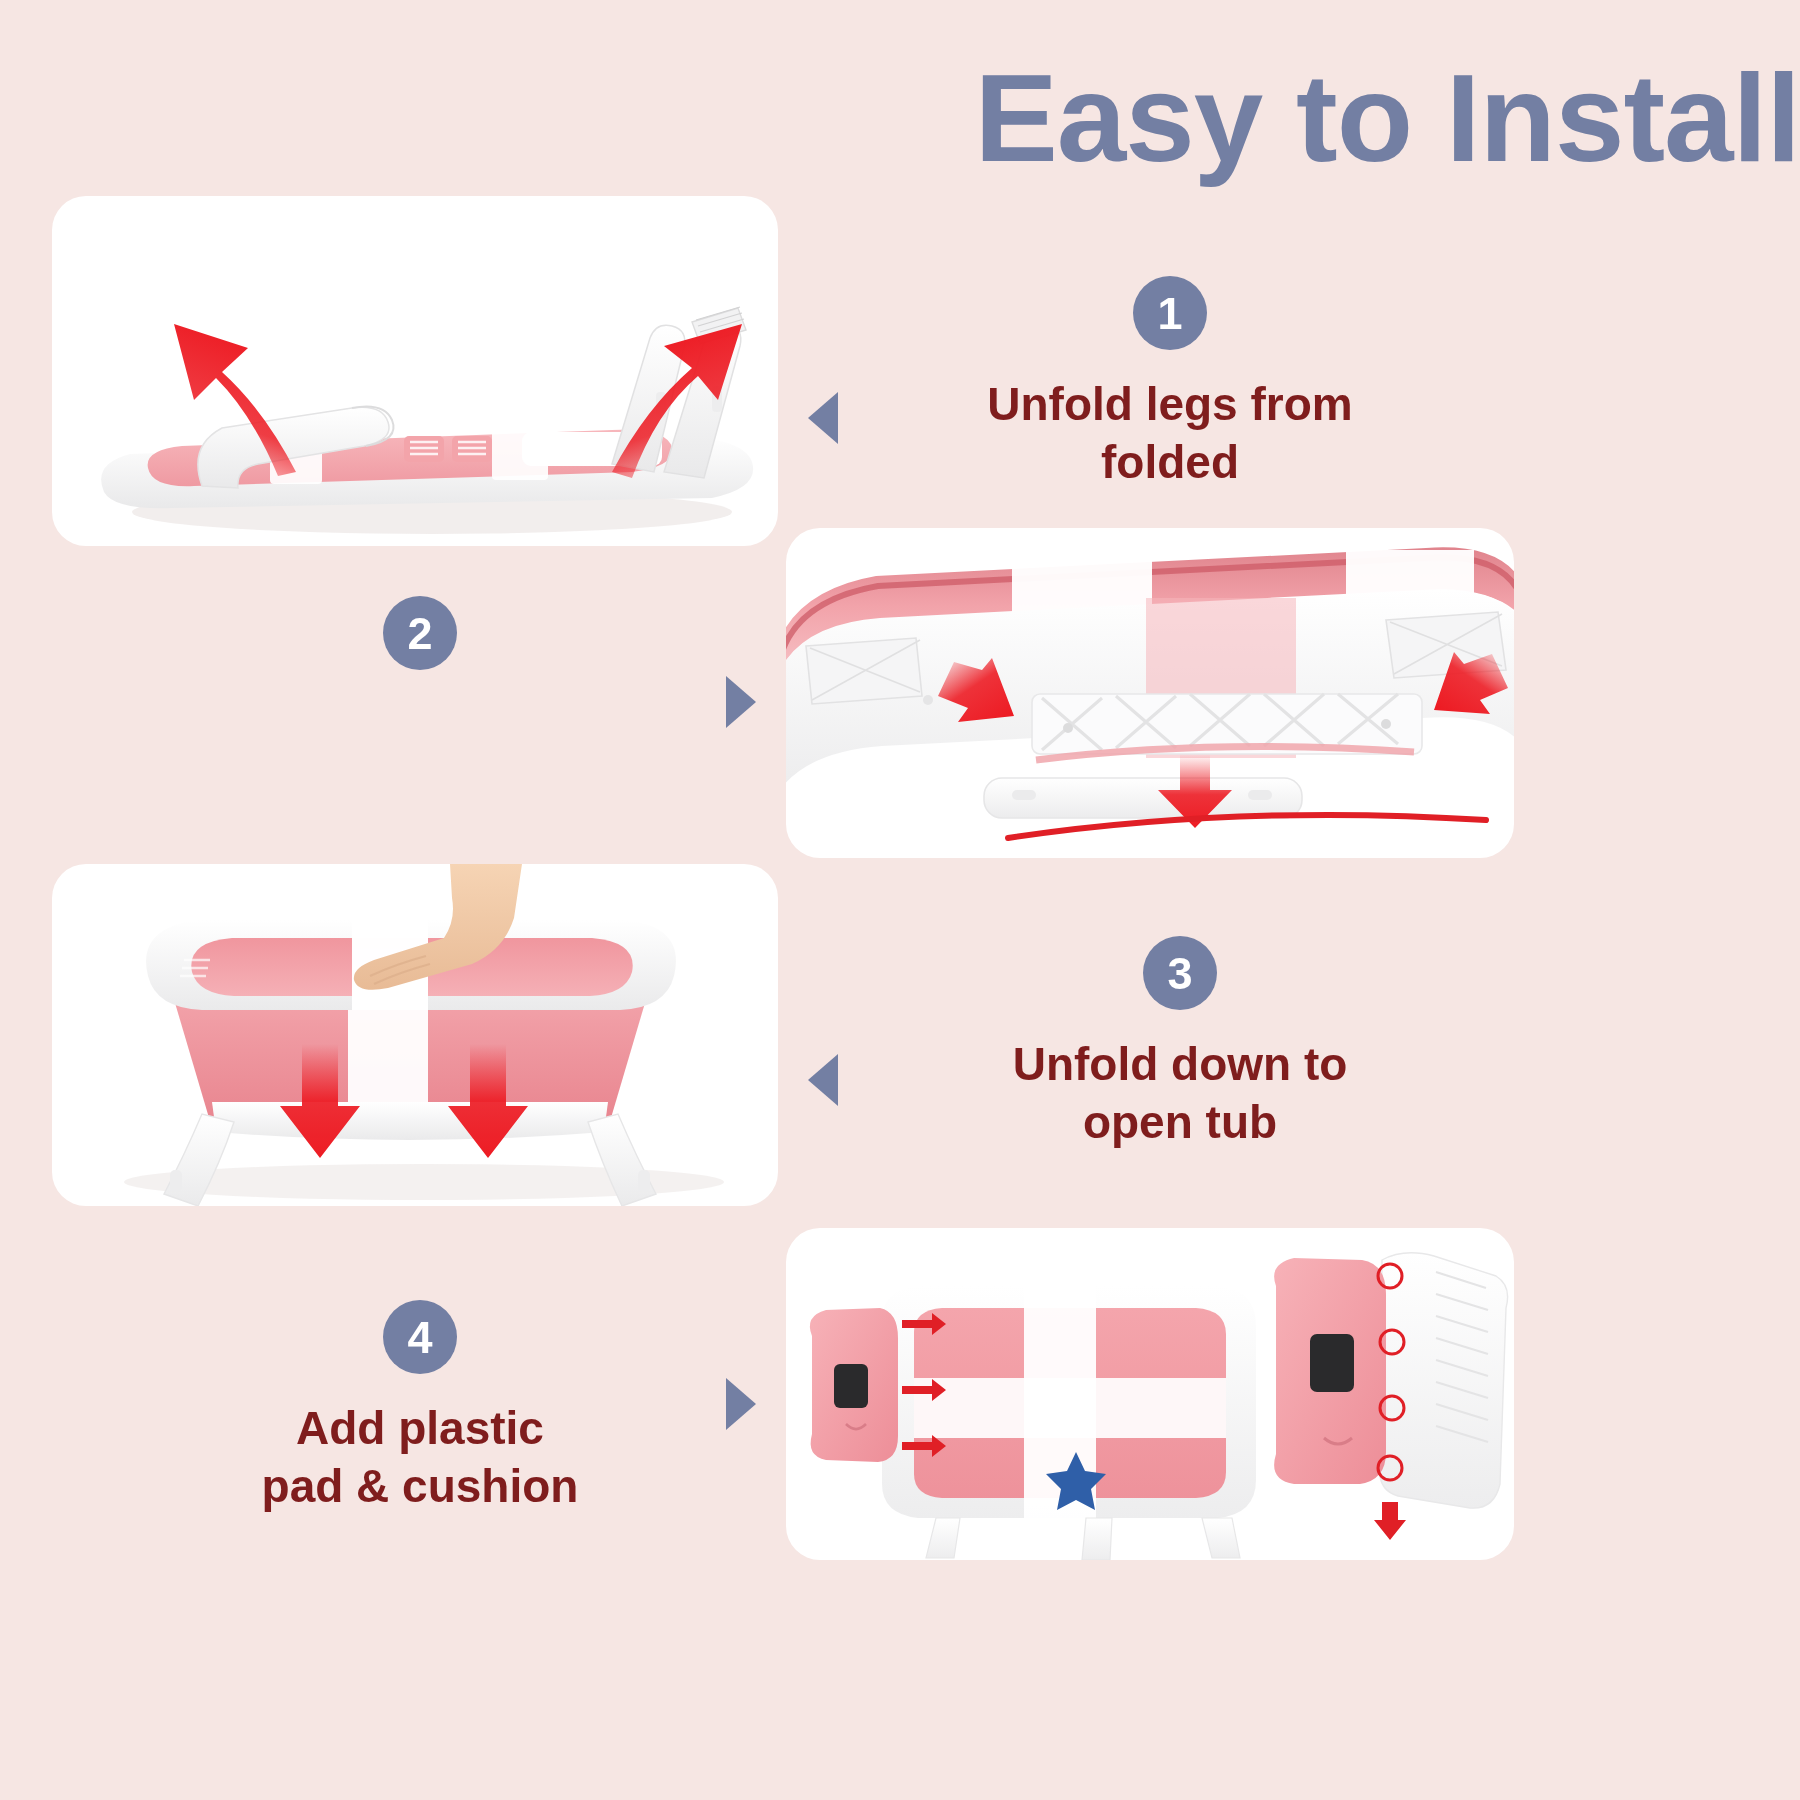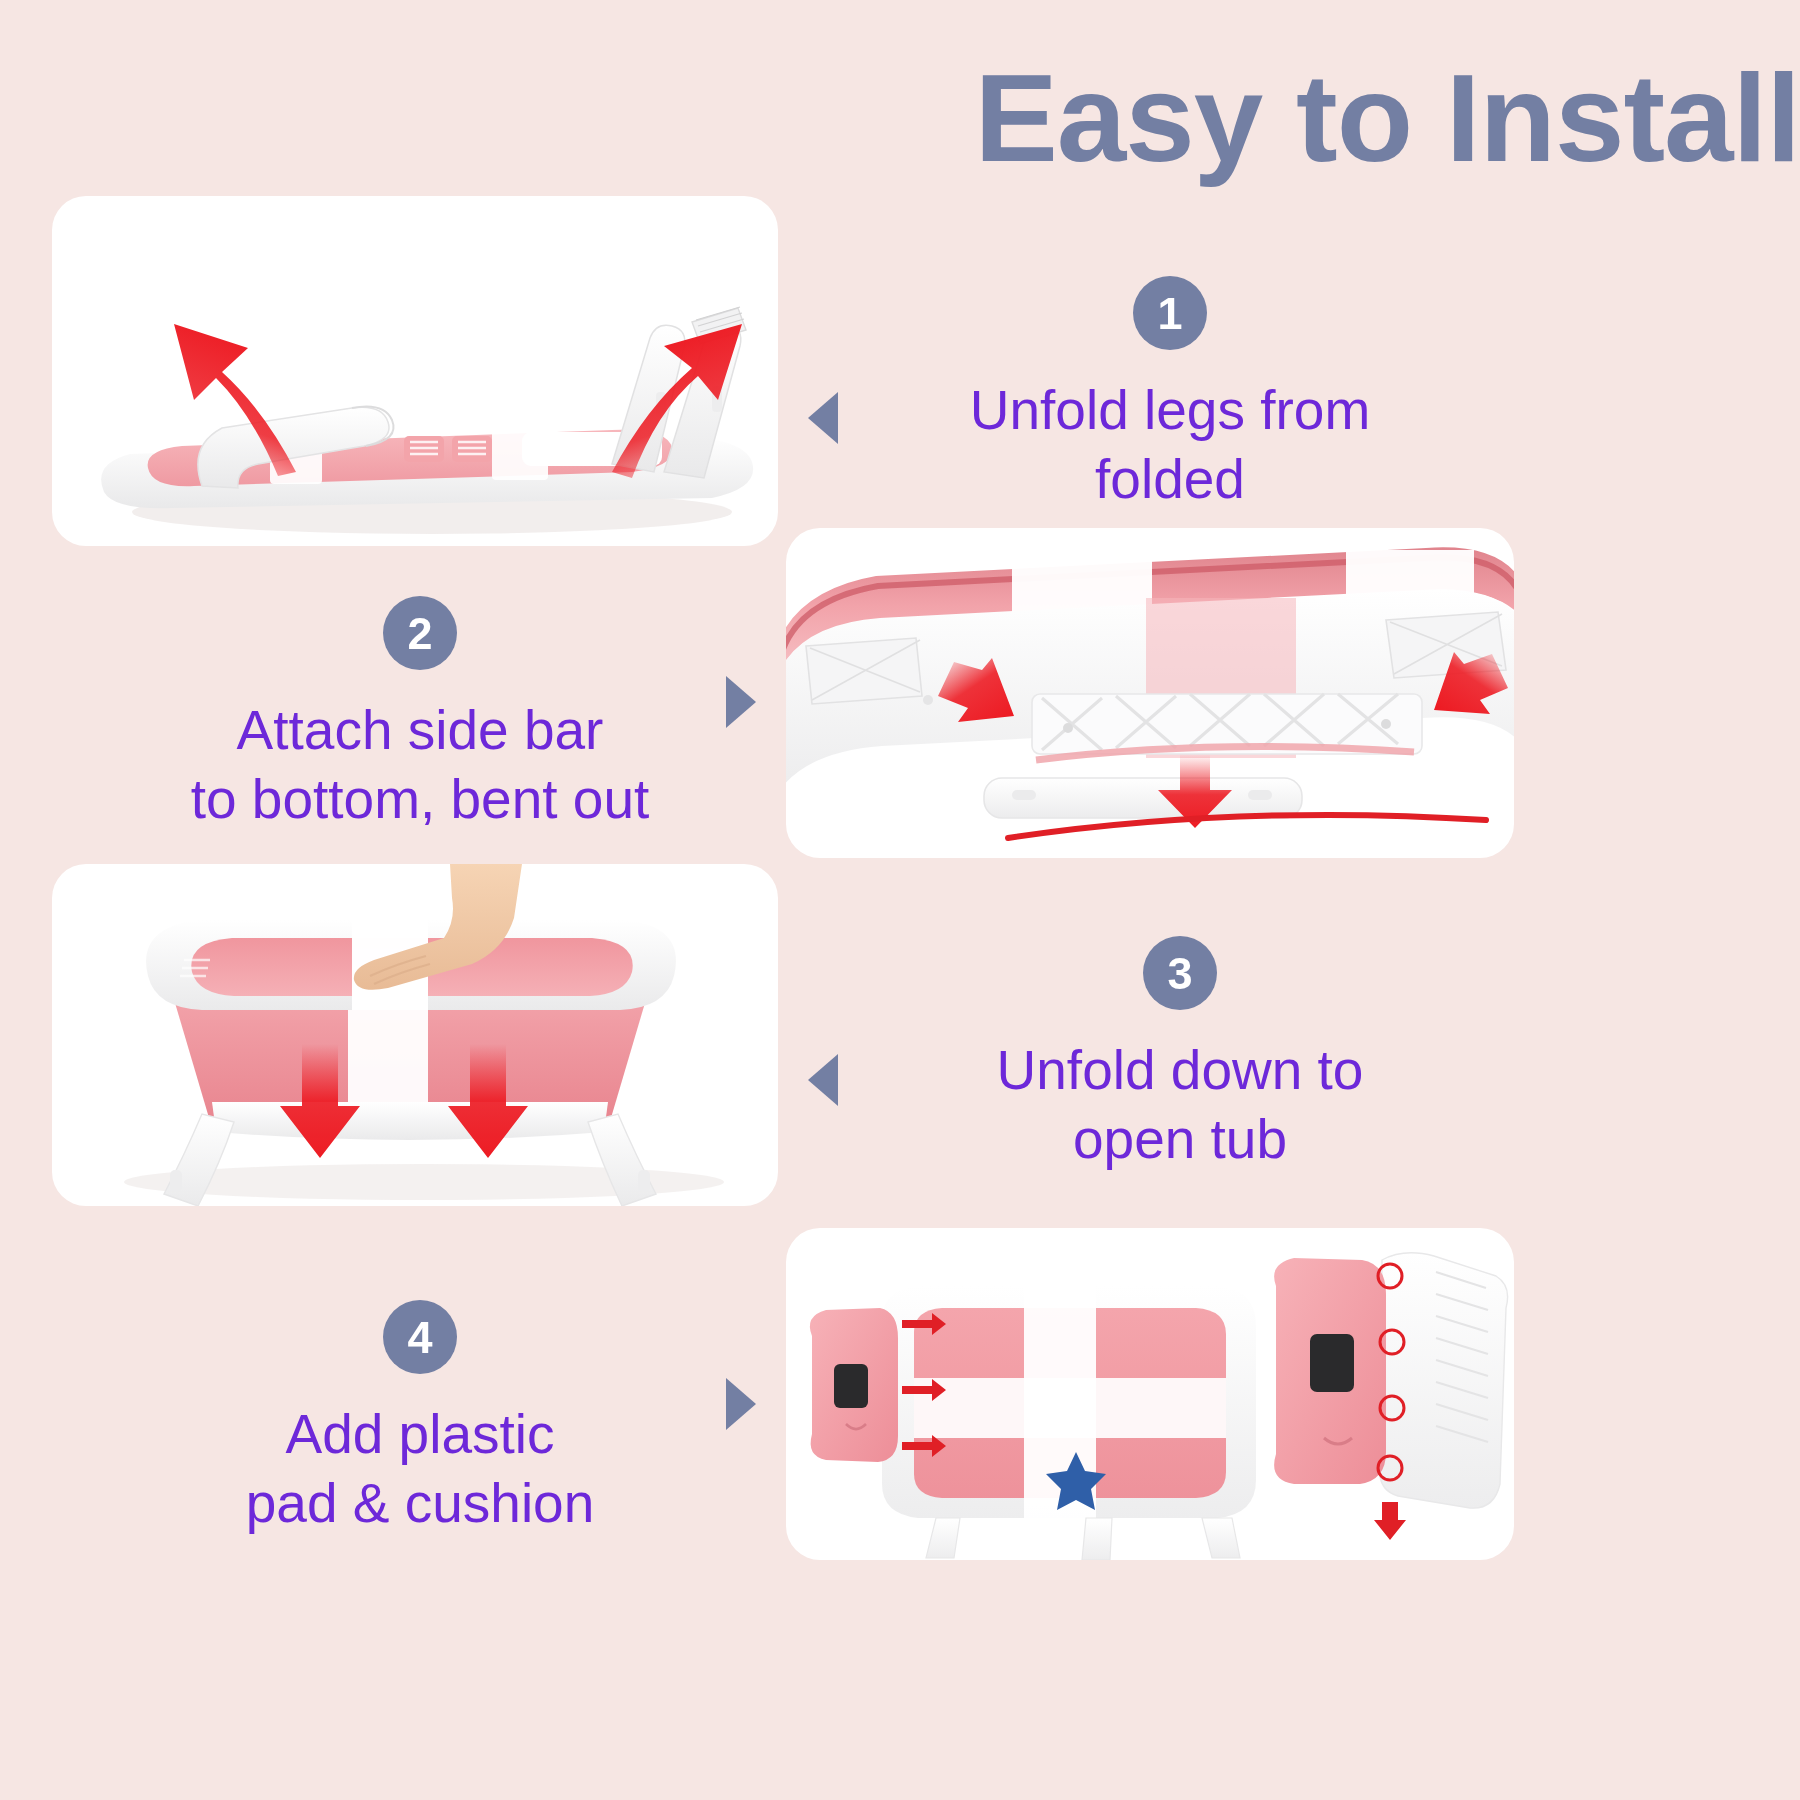--- a/index.html
+++ b/index.html
@@ -38,24 +38,24 @@
   .step{position:absolute;text-align:center;}
   .num{
     width:74px;height:74px;border-radius:50%;
     background:#737fa3;color:#ffffff;
     font-size:45px;font-weight:bold;
     display:flex;align-items:center;justify-content:center;
     margin:0 auto 26px auto;
     line-height:1;
   }
   .step-text{
-    color:#6d28d9;
-    font-size:55px;
+    color:#7f1d1d;
+    font-size:46px;
     line-height:1.26;
-    font-weight:normal;
+    font-weight:bold;
     white-space:pre-line;
   }
 
   
   .tri{position:absolute;width:0;height:0;}
   .tri-left{
     border-top:26px solid transparent;
     border-bottom:26px solid transparent;
     border-right:30px solid #737fa3;
   }
@@ -211,22 +211,20 @@
       </g>
 
       <path d="M394 226 L424 226 L424 262 L446 262 L409 300 L372 262 L394 262 Z" fill="url(#dnArr)"></path>
 
       <path d="M222 310 Q450 276 700 292" fill="none" stroke="#e01f26" stroke-width="6" stroke-linecap="round"></path>
     </svg>
   </div>
 
   <div class="step" style="left:110px;top:596px;width:620px;">
     <div class="num">2</div>
-    <div class="step-text">Attach side bar
-to bottom, bent out</div>
   </div>
   <div class="tri tri-right" style="left:726px;top:676px;"></div>
 
   <div class="panel" style="left:52px;top:864px;width:726px;height:342px;">
     <svg class="panel-inner" viewBox="0 0 726 342" preserveAspectRatio="none">
       <defs>
         <linearGradient id="p3in" x1="0" y1="0" x2="0" y2="1">
           <stop offset="0" stop-color="#f0969e"></stop>
           <stop offset="1" stop-color="#f5b0b6"></stop>
         </linearGradient>

